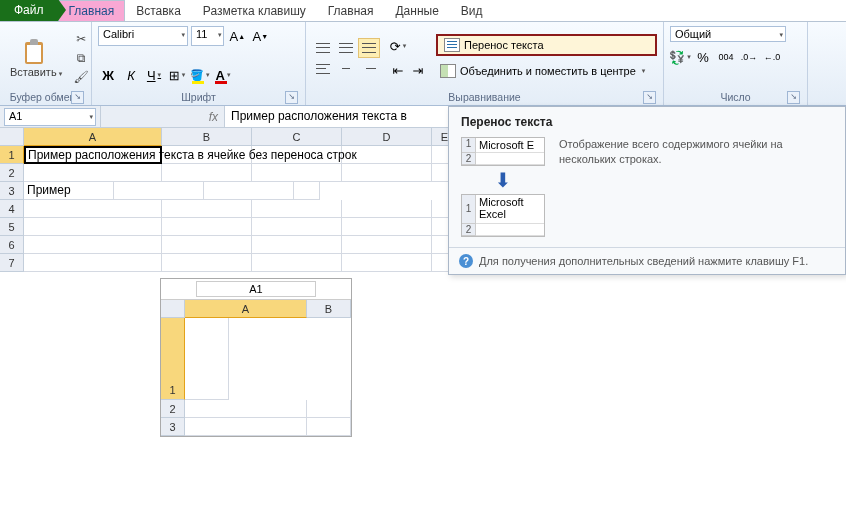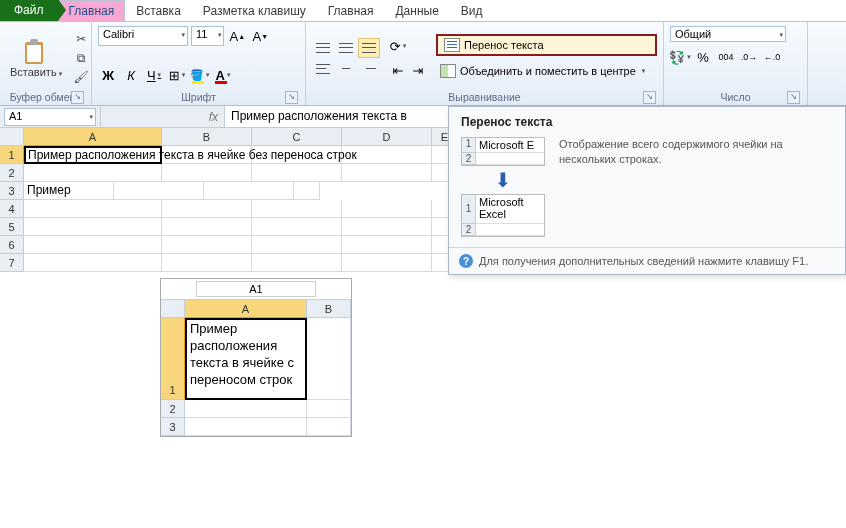--- a/index.html
+++ b/index.html
@@ -348,21 +348,20 @@
   <div style="display:flex;justify-content:center;border-bottom:1px solid #ccc">
     <div class="namebox2">A1</div>
   </div>
   <div class="colhdrs">
     <div class="corner"></div>
     <div class="colhdr active" style="width:122px">A</div>
     <div class="colhdr" style="width:44px">B</div>
   </div>
   <div class="row" style="height:82px">
     <div class="rowhdr active" style="display:flex;align-items:flex-end;padding-bottom:3px">1</div>
-    <div class="cell wrap sel2" style="width:122px;height:82px;line-height:1.3">Пример расположения текста в ячейке с переносом строк</div>
     <div class="cell" style="width:44px;height:82px"></div>
   </div>
   <div class="row">
       <div class="rowhdr">2</div>
       <div class="cell" style="width:122px"></div>
       <div class="cell" style="width:44px"></div>
     </div>
   <div class="row">
       <div class="rowhdr">3</div>
       <div class="cell" style="width:122px"></div>

